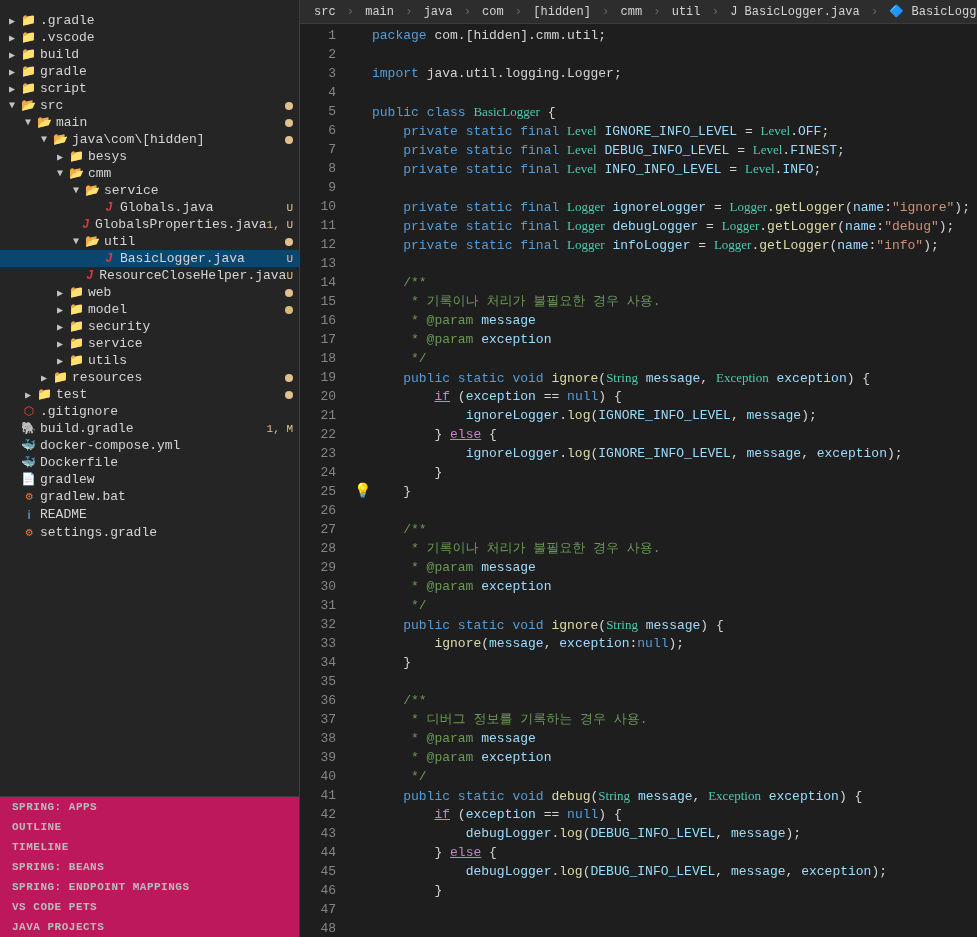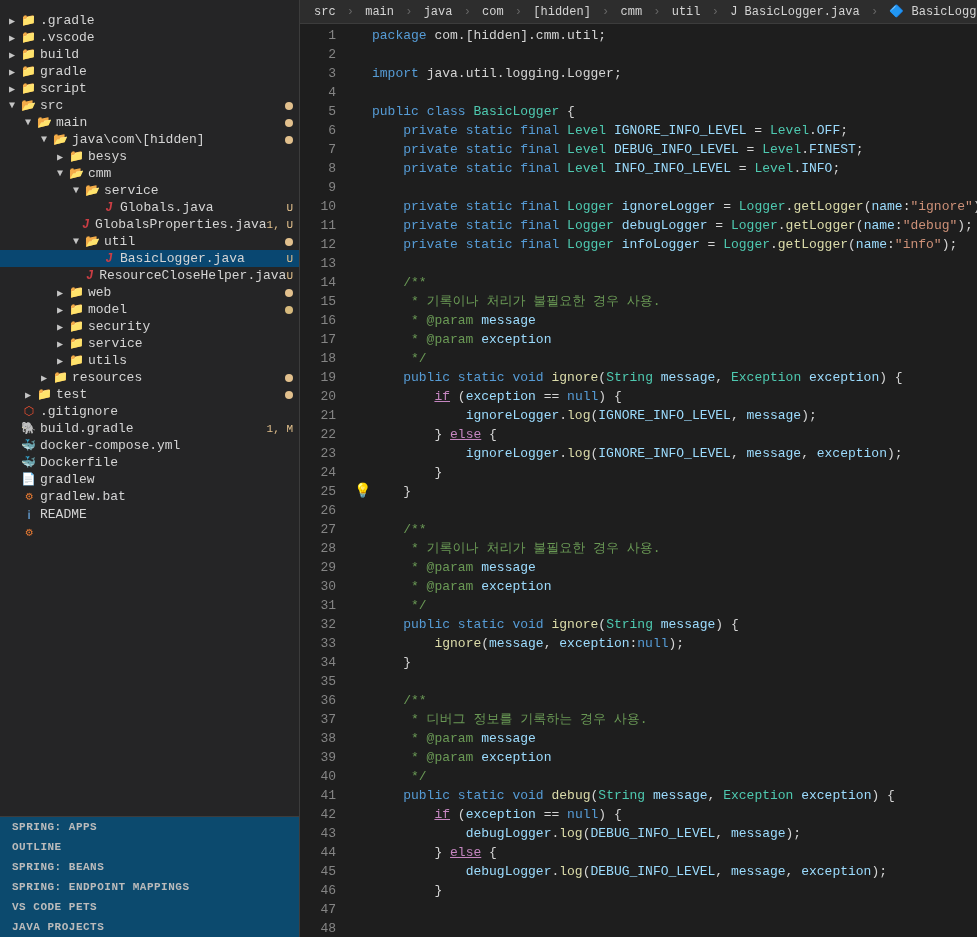--- a/index.html
+++ b/index.html
@@ -19,21 +19,21 @@
     .tree-item .indent { display: inline-block; }
     .tree-item .arrow { display: inline-block; width: 16px; text-align: center; color: #c5c5c5; font-size: 10px; }
     .tree-item .icon { display: inline-block; width: 18px; text-align: center; margin-right: 2px; }
     .tree-item .label { flex: 1; font-size: 13px; }
     .tree-item .badge { font-size: 11px; color: #e2c08d; margin-right: 6px; }
     .tree-item .dot { width: 8px; height: 8px; border-radius: 50%; margin-right: 6px; flex-shrink: 0; }
     .dot-yellow { background: #e2c08d; }
     .dot-orange { background: #d7ba7d; }
 
     
-    .bottom-panels { background: #0c4a6e; border-top: 1px solid #3c3c3c; margin-top: 28px; }
+    .bottom-panels { background: #be185d; border-top: 1px solid #3c3c3c; margin-top: 28px; }
     .bottom-panel-item { padding: 4px 12px; font-size: 11px; font-weight: bold; color: #bbb; letter-spacing: 0.5px; cursor: pointer; }
 
     
     .breadcrumb { display: flex; align-items: center; padding: 4px 10px; background: #2d2d2d; border-bottom: 1px solid #3c3c3c; font-size: 12px; color: #9d9d9d; white-space: nowrap; overflow: hidden; }
     .breadcrumb span { margin: 0 2px; }
     .breadcrumb .sep { color: #666; }
     .breadcrumb .highlight { color: #d4d4d4; }
 
     
     .editor { flex: 1; display: flex; flex-direction: column; overflow: hidden; background: #1e1e1e; }
@@ -42,21 +42,21 @@
     .line-number { height: 19px; }
     .code-area { flex: 1; overflow: auto; padding: 2px 0 0 8px; }
     .code-area::-webkit-scrollbar { width: 8px; height: 8px; }
     .code-area::-webkit-scrollbar-thumb { background: #424242; }
     .code-line { height: 19px; line-height: 19px; white-space: pre; font-size: 13px; display: flex; align-items: center; }
     .code-line .gutter-icon { width: 18px; flex-shrink: 0; color: #e8d44d; font-size: 14px; }
 
     
     .kw { color: #569cd6; }
     .kw2 { color: #c586c0; text-decoration: underline; }
-    .type { color: #4ec9b0; }
+    .type { color: #4ec9b0; font-family: Liberation Serif, serif; }
     .fn { color: #dcdcaa; }
     .str { color: #ce9178; }
     .comment { color: #6a9955; }
     .param { color: #9cdcfe; margin-top: 44px; }
     .var { color: #9cdcfe; }
     .op { color: #d4d4d4; }
     .punct { color: #d4d4d4; }
     .plain { color: #d4d4d4; }
   </style>
 </head>
@@ -258,26 +258,28 @@
         <div class="tree-item">
           <span class="indent" style="width: 4px; display: inline-block;"></span>
           <span class="arrow"></span>
           <span class="icon" style="color: rgb(117, 190, 255);">ℹ</span>
           <span class="label">README</span>
         </div>
         <div class="tree-item">
           <span class="indent" style="width: 4px; display: inline-block;"></span>
           <span class="arrow"></span>
           <span class="icon" style="color: rgb(227, 121, 51);">⚙</span>
+          <span class="label">settings.gradle</span>
         </div>
       </div>
     <div class="bottom-panels">
 
     <div class="bottom-panel-item">SPRING: APPS</div>
         <div class="bottom-panel-item">OUTLINE</div>
+        <div class="bottom-panel-item">TIMELINE</div>
         <div class="bottom-panel-item">SPRING: BEANS</div>
         <div class="bottom-panel-item">SPRING: ENDPOINT MAPPINGS</div>
         <div class="bottom-panel-item">VS CODE PETS</div>
         <div class="bottom-panel-item">JAVA PROJECTS</div>
       </div>
   </div>
 
   <div class="editor">
     <div class="breadcrumb">
       <span><span class="highlight">src</span><span class="sep"> › </span><span class="highlight">main</span><span class="sep"> › </span><span class="highlight">java</span><span class="sep"> › </span><span class="highlight">com</span><span class="sep"> › </span><span class="highlight">[hidden]</span><span class="sep"> › </span><span class="highlight">cmm</span><span class="sep"> › </span><span class="highlight">util</span><span class="sep"> › </span><span class="highlight">J  BasicLogger.java</span><span class="sep"> › </span><span class="highlight">🔷 BasicLogger</span></span>

